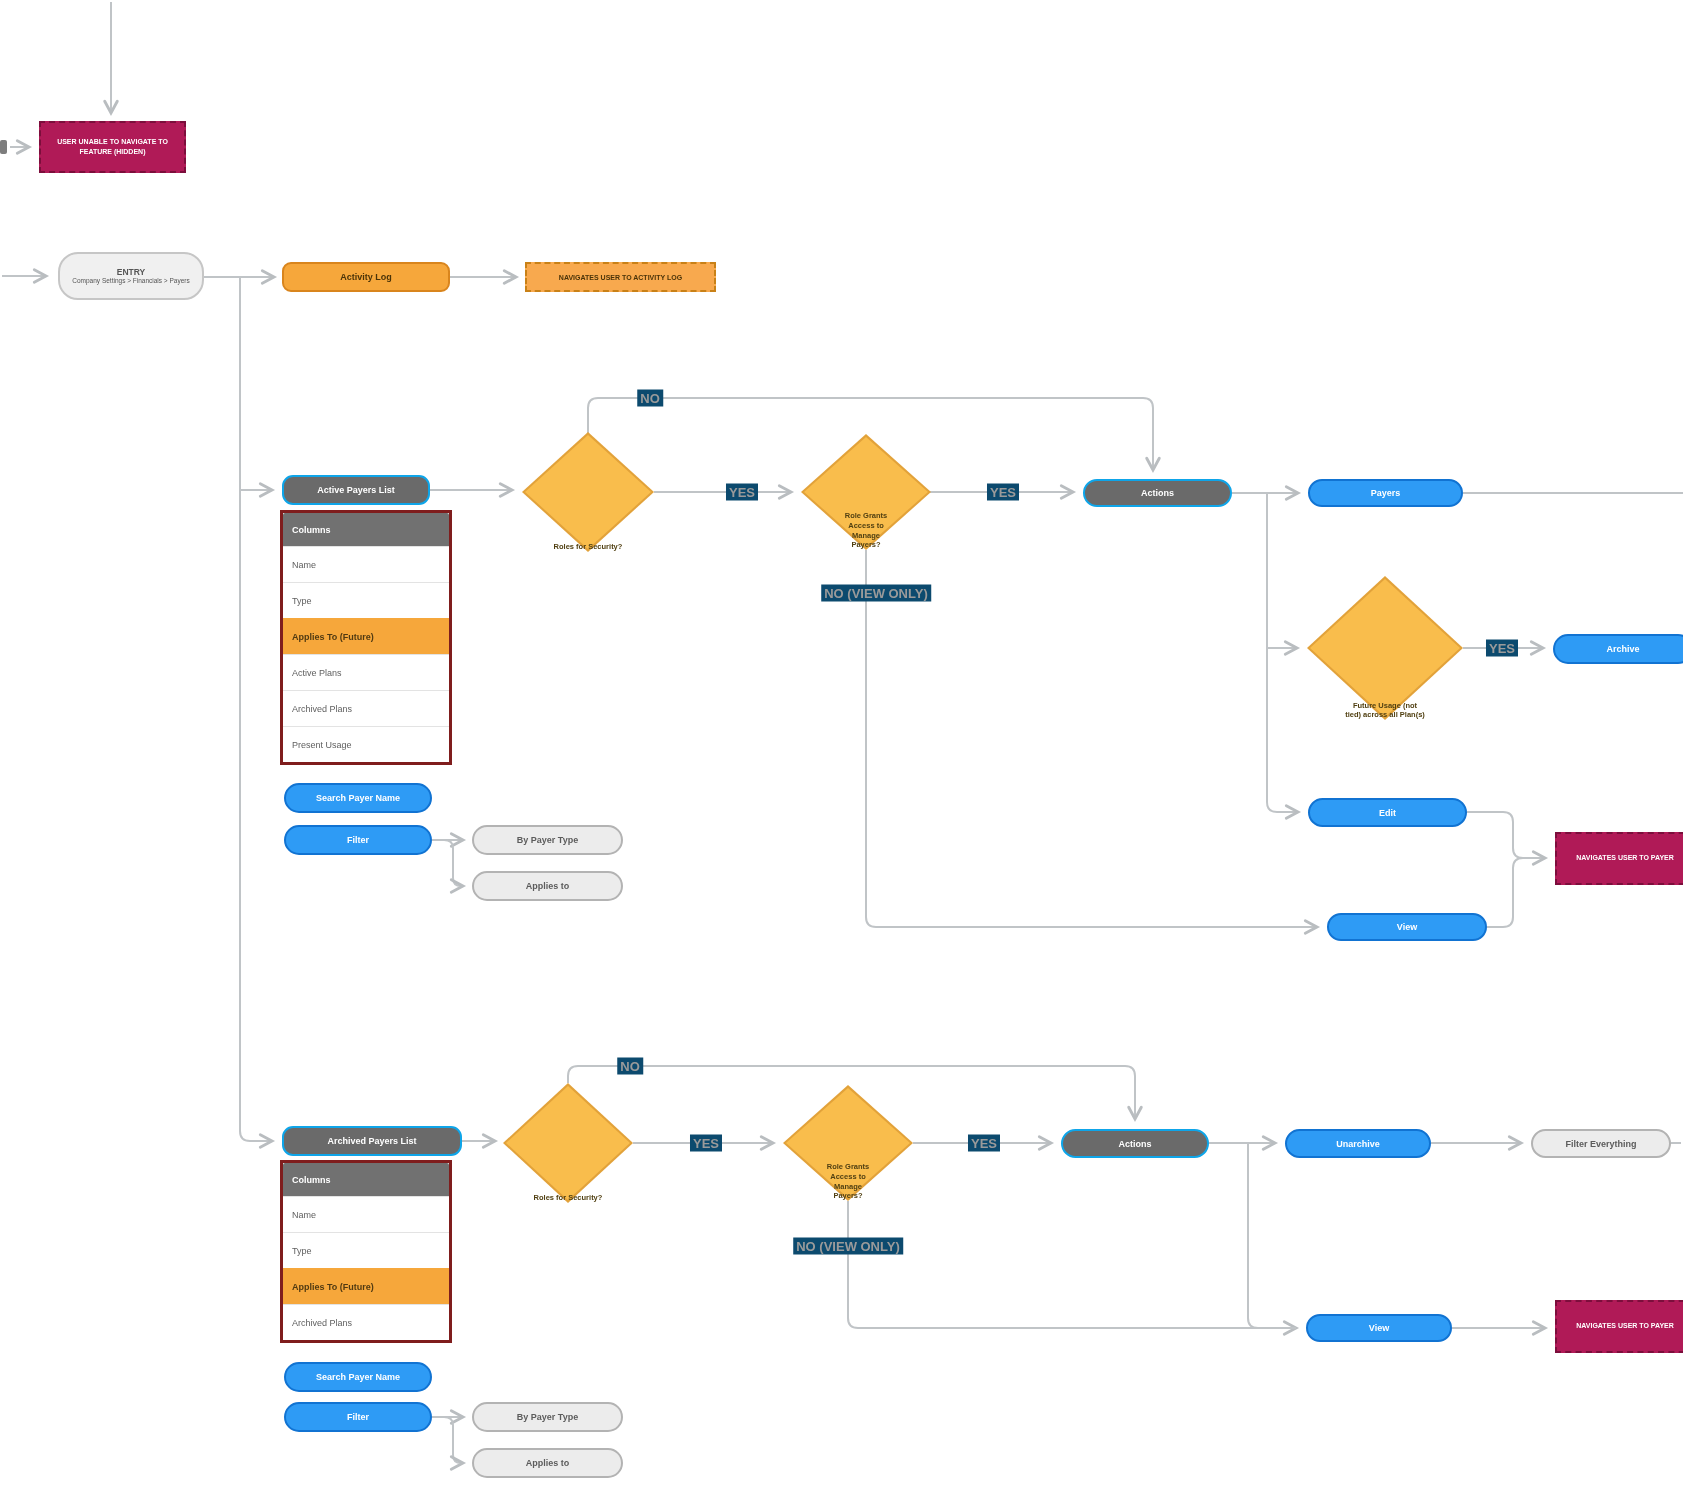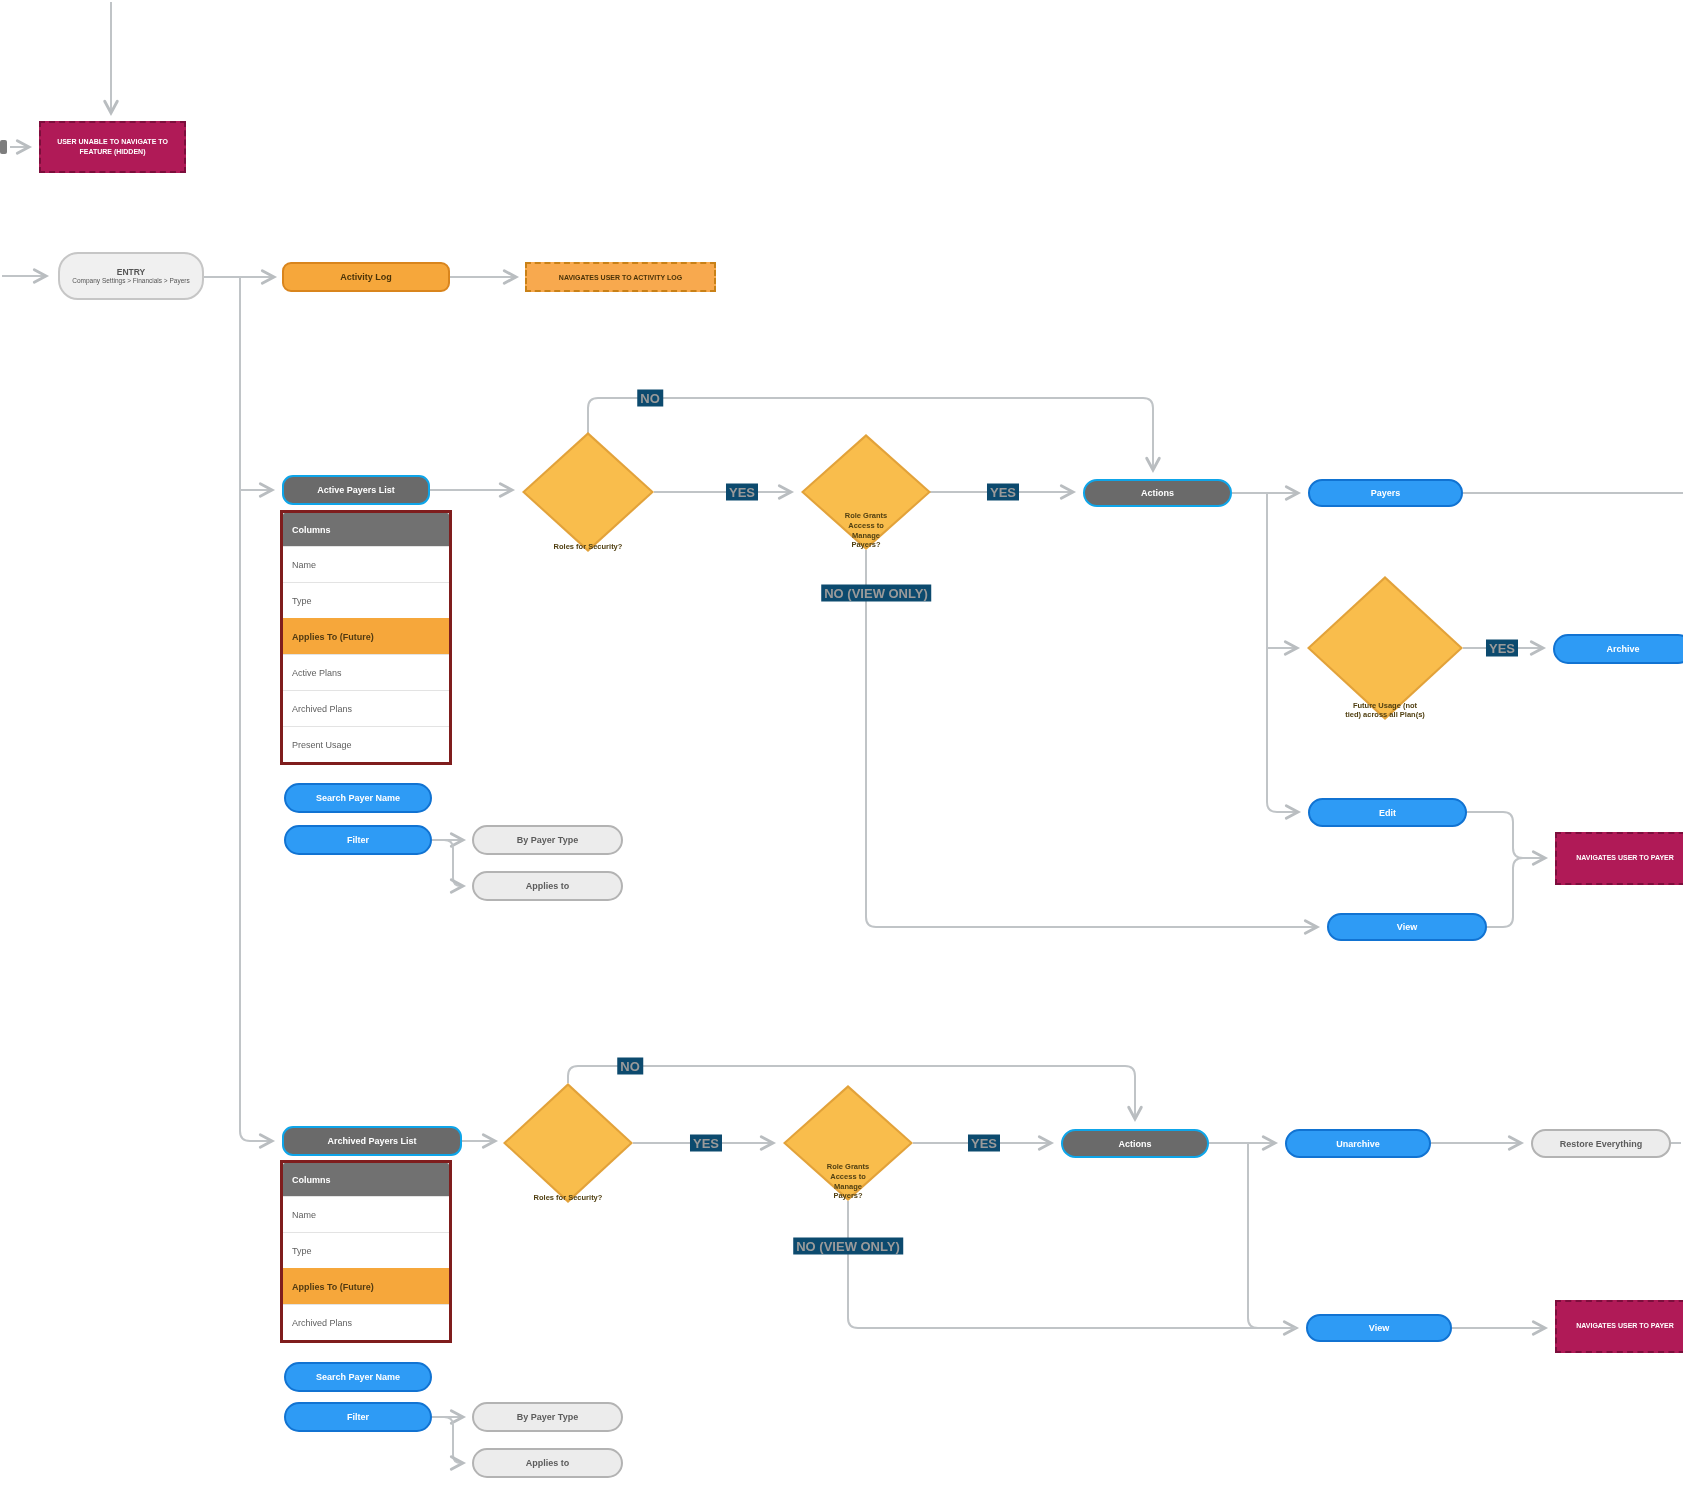--- a/index.html
+++ b/index.html
@@ -176,21 +176,21 @@
   <div class="diamond" style="left:783px;top:1085px;width:130px;height:116px;">
     <div class="dshape">
         <div class="dfill"></div>
       </div>
     <div class="dlbl">
         <span style="max-width:58px;">Role Grants Access to Manage Payers?</span>
       </div>
   </div>
   <div class="node stadium btn-dark" style="left:1061px;top:1129px;width:148px;height:29px;">Actions</div>
   <div class="node stadium btn-blue" style="left:1285px;top:1129px;width:146px;height:29px;">Unarchive</div>
-  <div class="node stadium pill-gray" style="left:1531px;top:1129px;width:140px;height:29px;">Restore Everything</div>
+  <div class="node stadium pill-gray" style="left:1531px;top:1129px;width:140px;height:29px;">Filter Everything</div>
   <div class="node stadium btn-blue" style="left:1306px;top:1314px;width:146px;height:28px;">View</div>
   <div class="node dash-magenta nowrapclip" style="left:1555px;top:1300px;width:140px;height:53px;">NAVIGATES USER TO PAYER</div>
 
   <span class="elabel" style="left:742px;top:492px;">YES</span>
   <span class="elabel" style="left:1003px;top:492px;">YES</span>
   <span class="elabel" style="left:650px;top:398px;">NO</span>
   <span class="elabel" style="left:876px;top:593px;">NO (VIEW ONLY)</span>
   <span class="elabel" style="left:1502px;top:648px;">YES</span>
   <span class="elabel" style="left:630px;top:1066px;">NO</span>
   <span class="elabel" style="left:706px;top:1143px;">YES</span>

